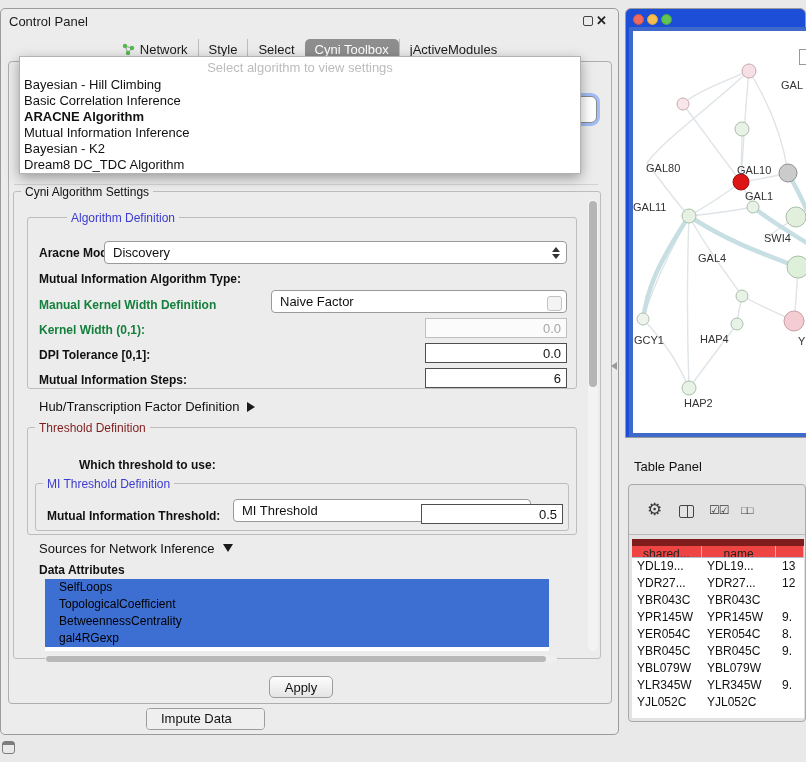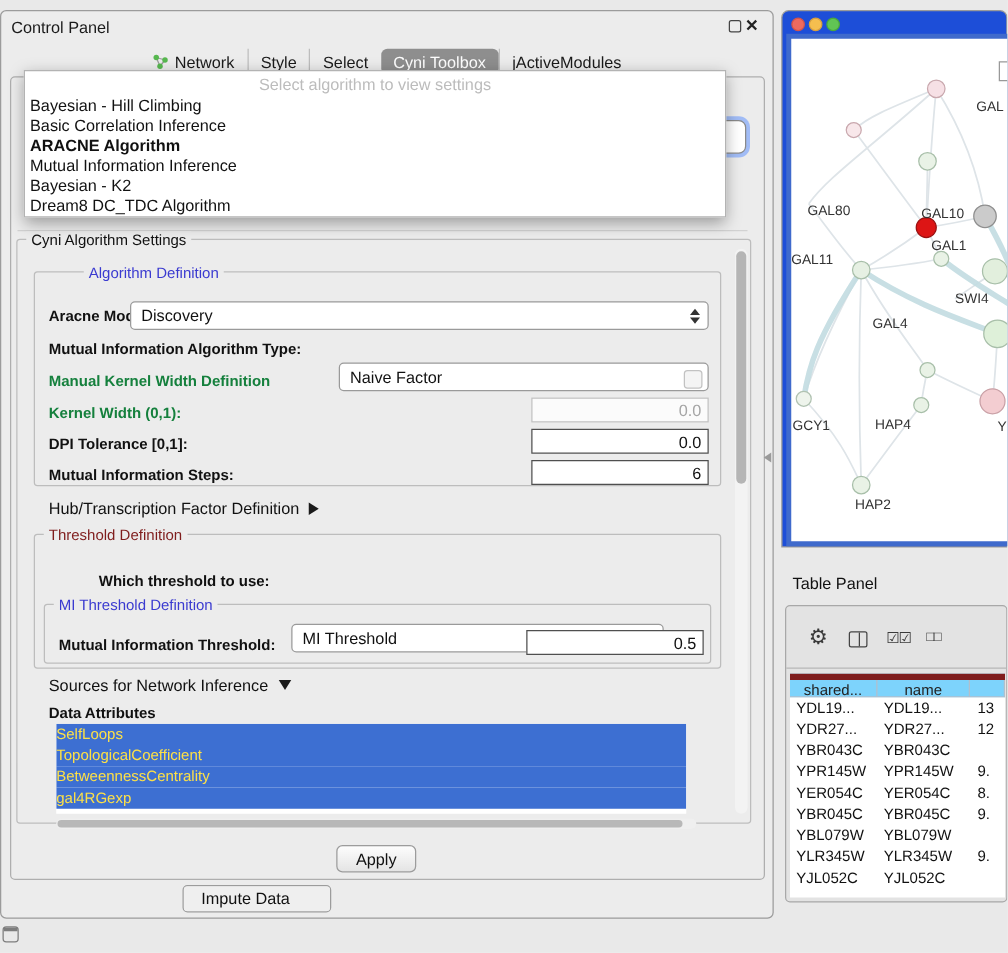--- a/index.html
+++ b/index.html
@@ -60,21 +60,21 @@
     border-right:5px solid transparent; border-top:8px solid #1a1a1a; margin-left:8px; vertical-align:1px; }
 
   
   .vtrack { background:#f3f3f3; border-radius:5px; }
   .vthumb { background:#b5b5b5; border-radius:5px; }
   .htrack { background:#efefef; border-radius:5px; }
   .hthumb { background:#b8b8b8; border-radius:5px; }
 
   
   #attr-list { background:#fff; overflow:hidden; }
-  .attr-item { height:17px; line-height:17px; font-size:12px; color:#fde047; background:#3d6fd2; padding-left:0; white-space:nowrap; }
+  .attr-item { height:17px; line-height:17px; font-size:12px; color:#000000; background:#3d6fd2; padding-left:14px; white-space:nowrap; }
 
   
   .btn { background:linear-gradient(#fdfdfd,#e4e4e4); border:1px solid #9c9c9c; border-radius:5px;
     font-size:13px; color:#111; display:flex; align-items:center; justify-content:center; }
   #bottom-tabs { display:flex; border:1px solid #9c9c9c; border-radius:4px; overflow:hidden; height:22px;flex-direction:column; }
   .seg { font-size:13px; padding:0 14px; line-height:20px; background:#efefef; color:#111; white-space:nowrap; }
   .seg + .seg { border-left:1px solid #9c9c9c; }
   .seg.sel { background:#7f7f7f; color:#fff; }
 
   
@@ -88,22 +88,22 @@
     border-bottom:4px solid transparent; border-right:6px solid #9a9a9a; }
 
   
   .panel-caption { left:634px; top:459px; font-size:13px; color:#111; }
   #table-window { left:628px; top:484px; width:178px; height:238px; background:#e3e3e3;
     border:1px solid #a8a8a8; border-radius:4px; }
   .tool-icon { color:#3a3a3a; }
   .cols-icon { width:15px; height:13px; border:1.5px solid #444; border-radius:2px; position:relative; }
   .cols-icon::after { content:""; position:absolute; left:50%; top:0; bottom:0; border-left:1.5px solid #444; }
   .tb-sep { left:0; top:49px; width:100%; height:1px; background:#b8b8b8; }
-  #table-header { left:3px; top:54px; width:172px; height:19px; display:flex; background:#7dd3fc;
-    border-top:5px solid #7f1d1d; border-bottom:1px solid #b3bfcc; }
+  #table-header { left:3px; top:54px; width:172px; height:19px; display:flex; background:#ef4444;
+    border-top:7px solid #7f1d1d; border-bottom:1px solid #b3bfcc; }
   .th { font-size:12px; color:#222; text-align:center; line-height:17px; border-right:1px solid #b3bfcc;
     overflow:hidden; white-space:nowrap; }
   #table-body { left:3px; top:73px; width:172px; height:160px; background:#fff; overflow:hidden; }
   .tr { display:flex; height:17px; }
   .td { font-size:12px; color:#111; line-height:17px; padding-left:5px; overflow:hidden; white-space:nowrap; box-sizing:border-box; }
   .c0 { width:70px; } .c1 { width:75px; } .c2 { width:27px; }
 
   .mini-window-icon { left:2px; top:741px; width:13px; height:13px; border:1.5px solid #7d7d7d; border-radius:3px; }
   .mini-window-icon::after { content:""; position:absolute; left:0; right:0; top:0; height:3px; background:#7d7d7d; }
 </style>

